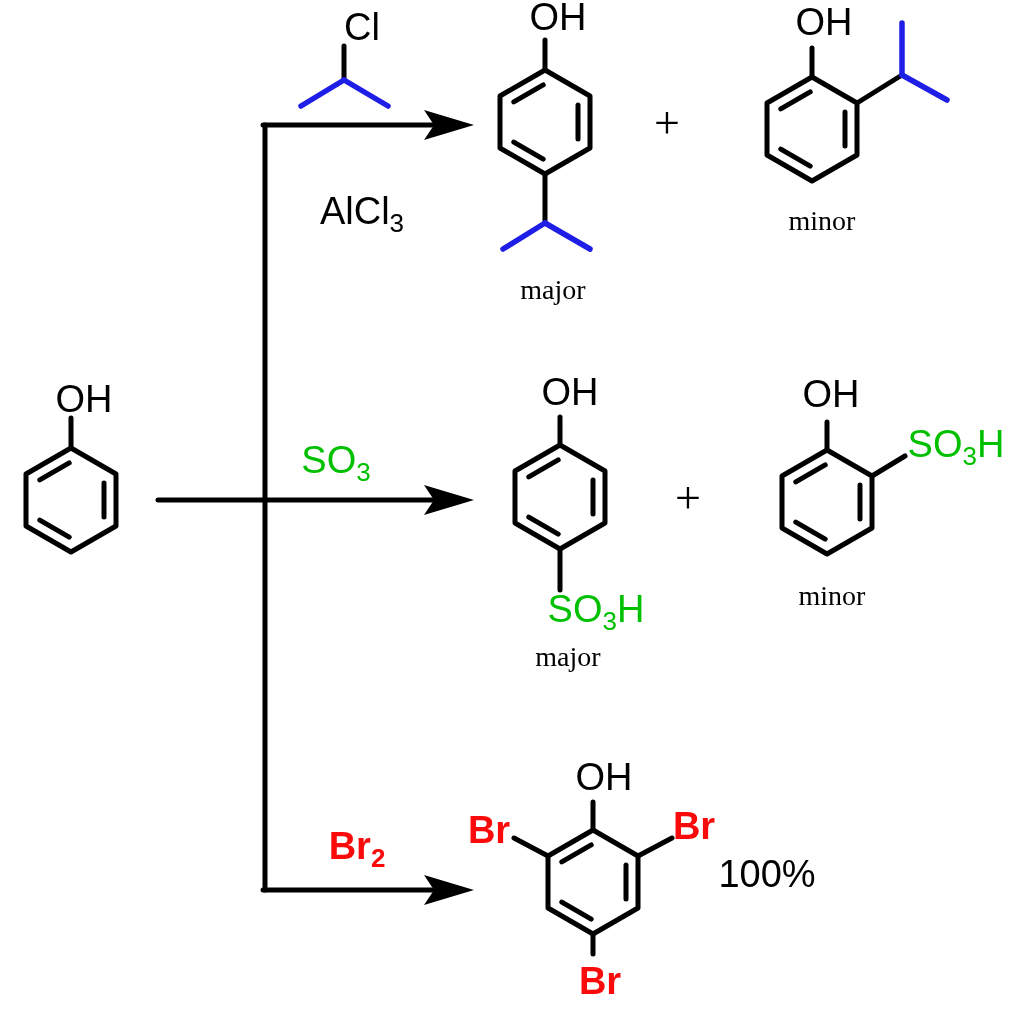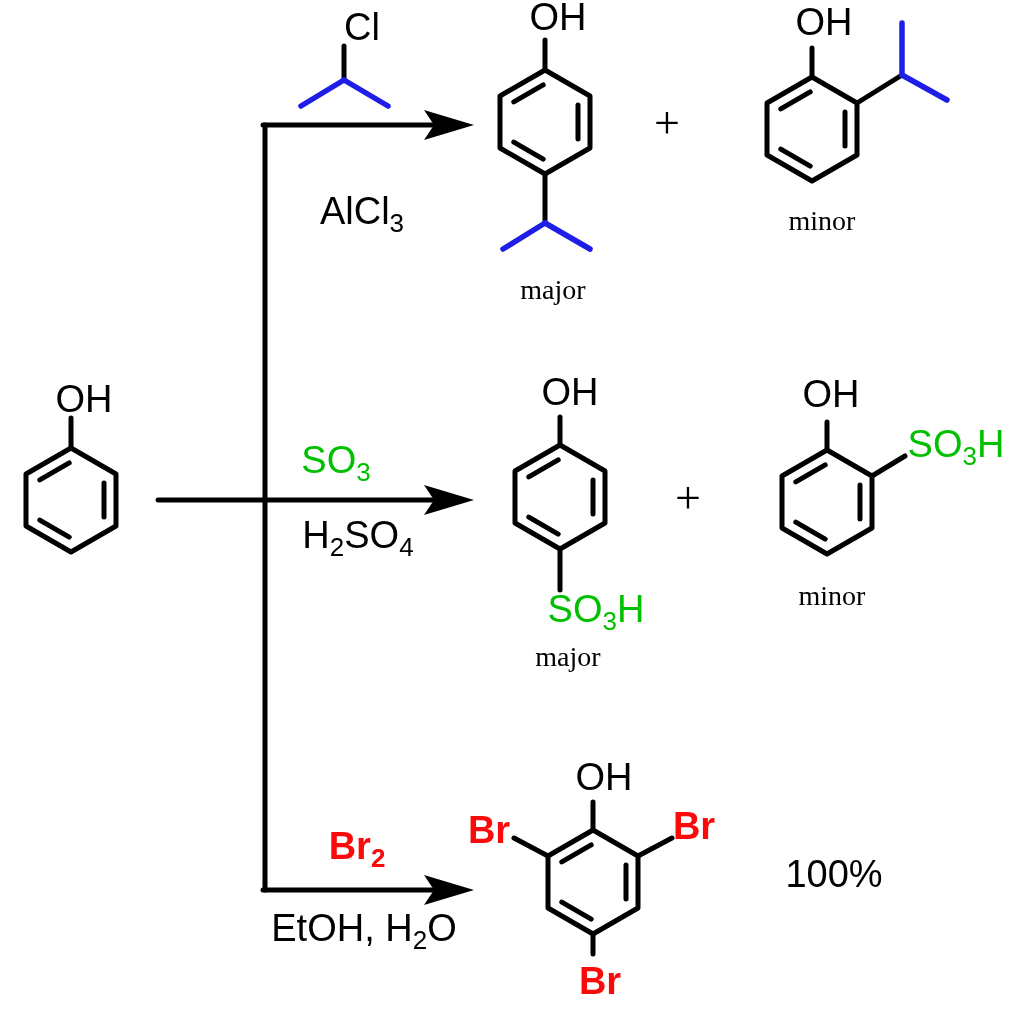--- a/index.html
+++ b/index.html
@@ -100,30 +100,28 @@
 
   <span class="lbl" style="left:362px;top:27px;">Cl</span>
   <span class="lbl" style="left:362px;top:170px;margin-top:44px;"><span>AlCl</span><span class="sub">3</span></span>
   <span class="lbl" style="left:558px;top:17px;">OH</span>
   <span class="lbl plus" style="left:667px;top:123px;">+</span>
   <span class="lbl" style="left:824px;top:22px;">OH</span>
   <span class="lbl serif" style="left:553px;top:290px;">major</span>
   <span class="lbl serif" style="left:822px;top:221px;">minor</span>
 
   <span class="lbl green" style="left:336px;top:463px;"><span>SO</span><span class="sub">3</span></span>
-  <span class="lbl" style="left:358px;top:538px;"><span>H</span><span class="sub">2</span><span>SO</span><span class="sub">4</span></span>
   <span class="lbl" style="left:570px;top:392px;">OH</span>
   <span class="lbl green" style="left:596px;top:612px;"><span>SO</span><span class="sub">3</span><span>H</span></span>
   <span class="lbl serif" style="left:568px;top:657px;">major</span>
   <span class="lbl plus" style="left:688px;top:498px;">+</span>
   <span class="lbl" style="left:831px;top:394px;">OH</span>
   <span class="lbl green" style="left:956px;top:447px;"><span>SO</span><span class="sub">3</span><span>H</span></span>
   <span class="lbl serif" style="left:832px;top:596px;">minor</span>
 
   <span class="lbl red" style="left:357px;top:849px;"><span>Br</span><span class="sub">2</span></span>
-  <span class="lbl" style="left:364px;top:931px;"><span>EtOH, H</span><span class="sub">2</span><span>O</span></span>
   <span class="lbl" style="left:604px;top:777px;">OH</span>
   <span class="lbl red" style="left:489px;top:830px;">Br</span>
   <span class="lbl red" style="left:694px;top:826px;">Br</span>
   <span class="lbl red" style="left:600px;top:981px;">Br</span>
-  <span class="lbl" style="left:834px;top:874px;">100%</span>
+  <span class="lbl" style="left:767px;top:874px;">100%</span>
 
 </div>
 
 </body></html>

